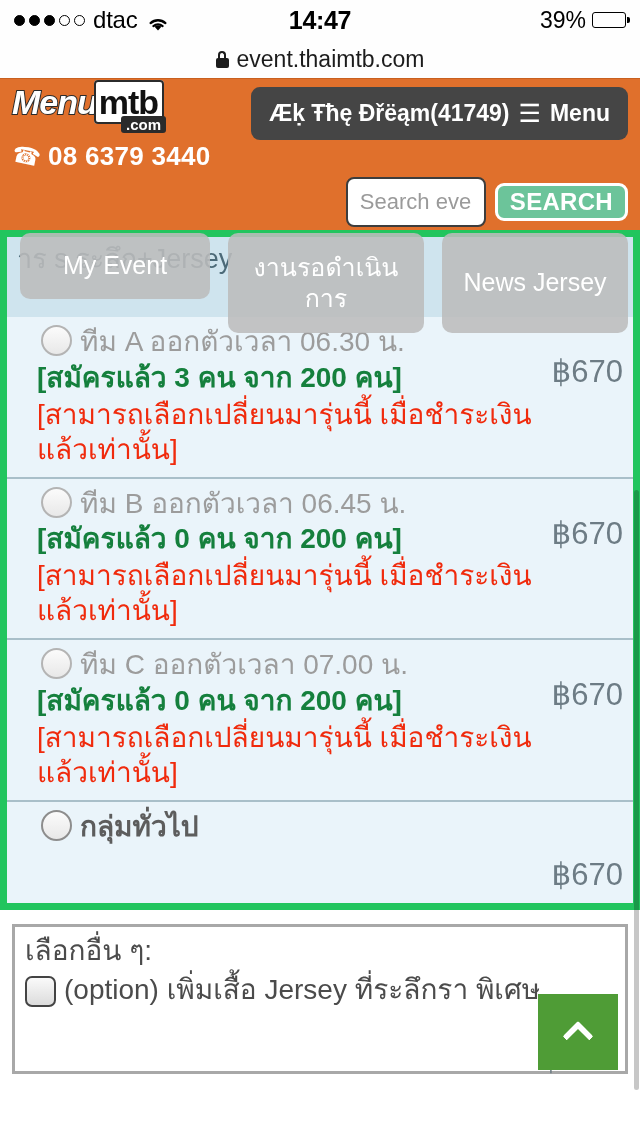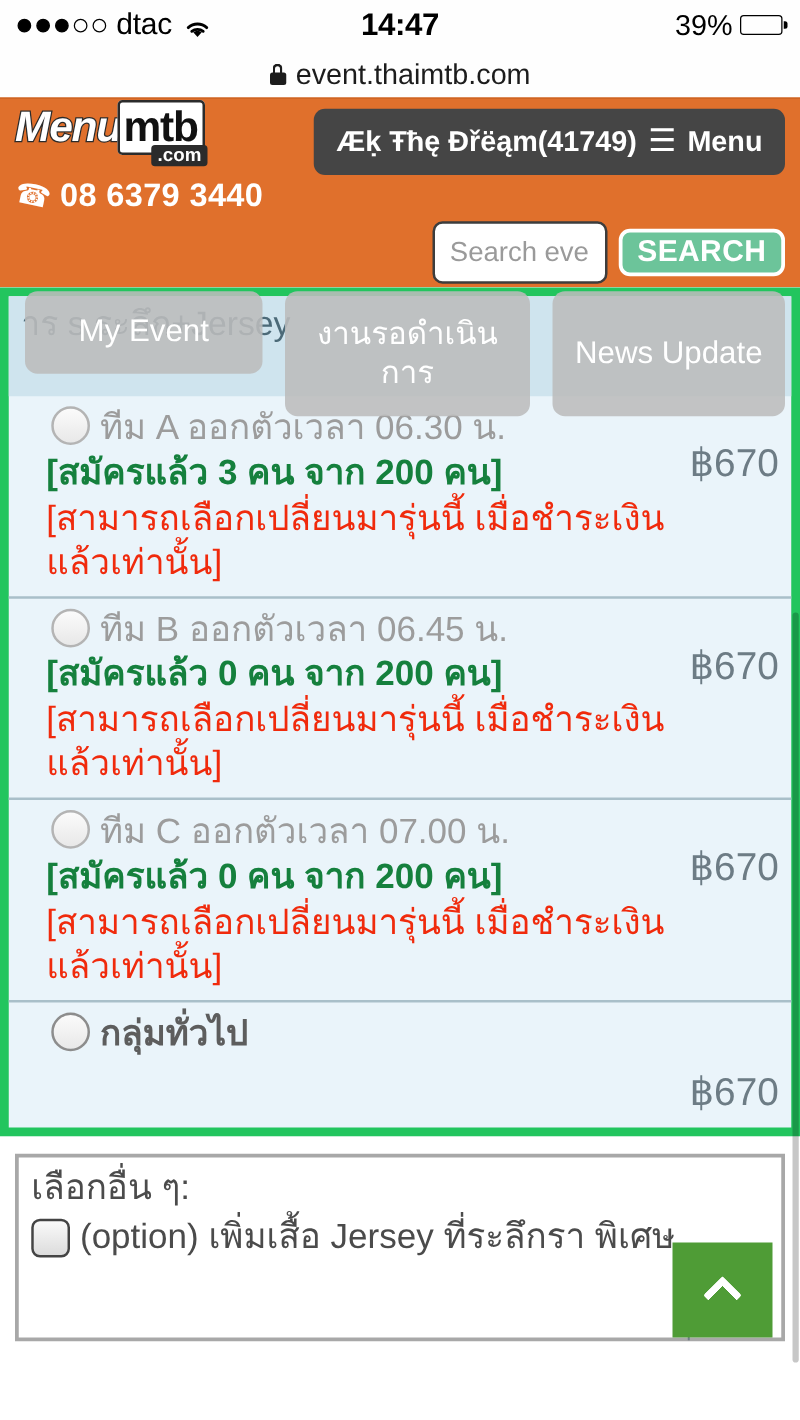--- a/index.html
+++ b/index.html
@@ -352,21 +352,21 @@
         <span class="checkbox"></span>
         <span class="other-opt-text">(option) เพิ่มเสื้อ Jersey ที่ระลึกรา
 พิเศษ</span>
       </div>
       <div class="other-price">฿950</div>
     </div>
 
     <div class="float-nav">
       <div class="nav-btn" id="nav0">My Event</div>
       <div class="nav-btn" id="nav1">งานรอดำเนินการ</div>
-      <div class="nav-btn" id="nav2">News Update</div>
+      <div class="nav-btn" id="nav2">News Jersey</div>
     </div>
 
     <div class="scroll-top">
       <span class="chev-up"></span>
     </div>
 
     <div class="scrollbar"></div>
   </div>
 </div>
 

